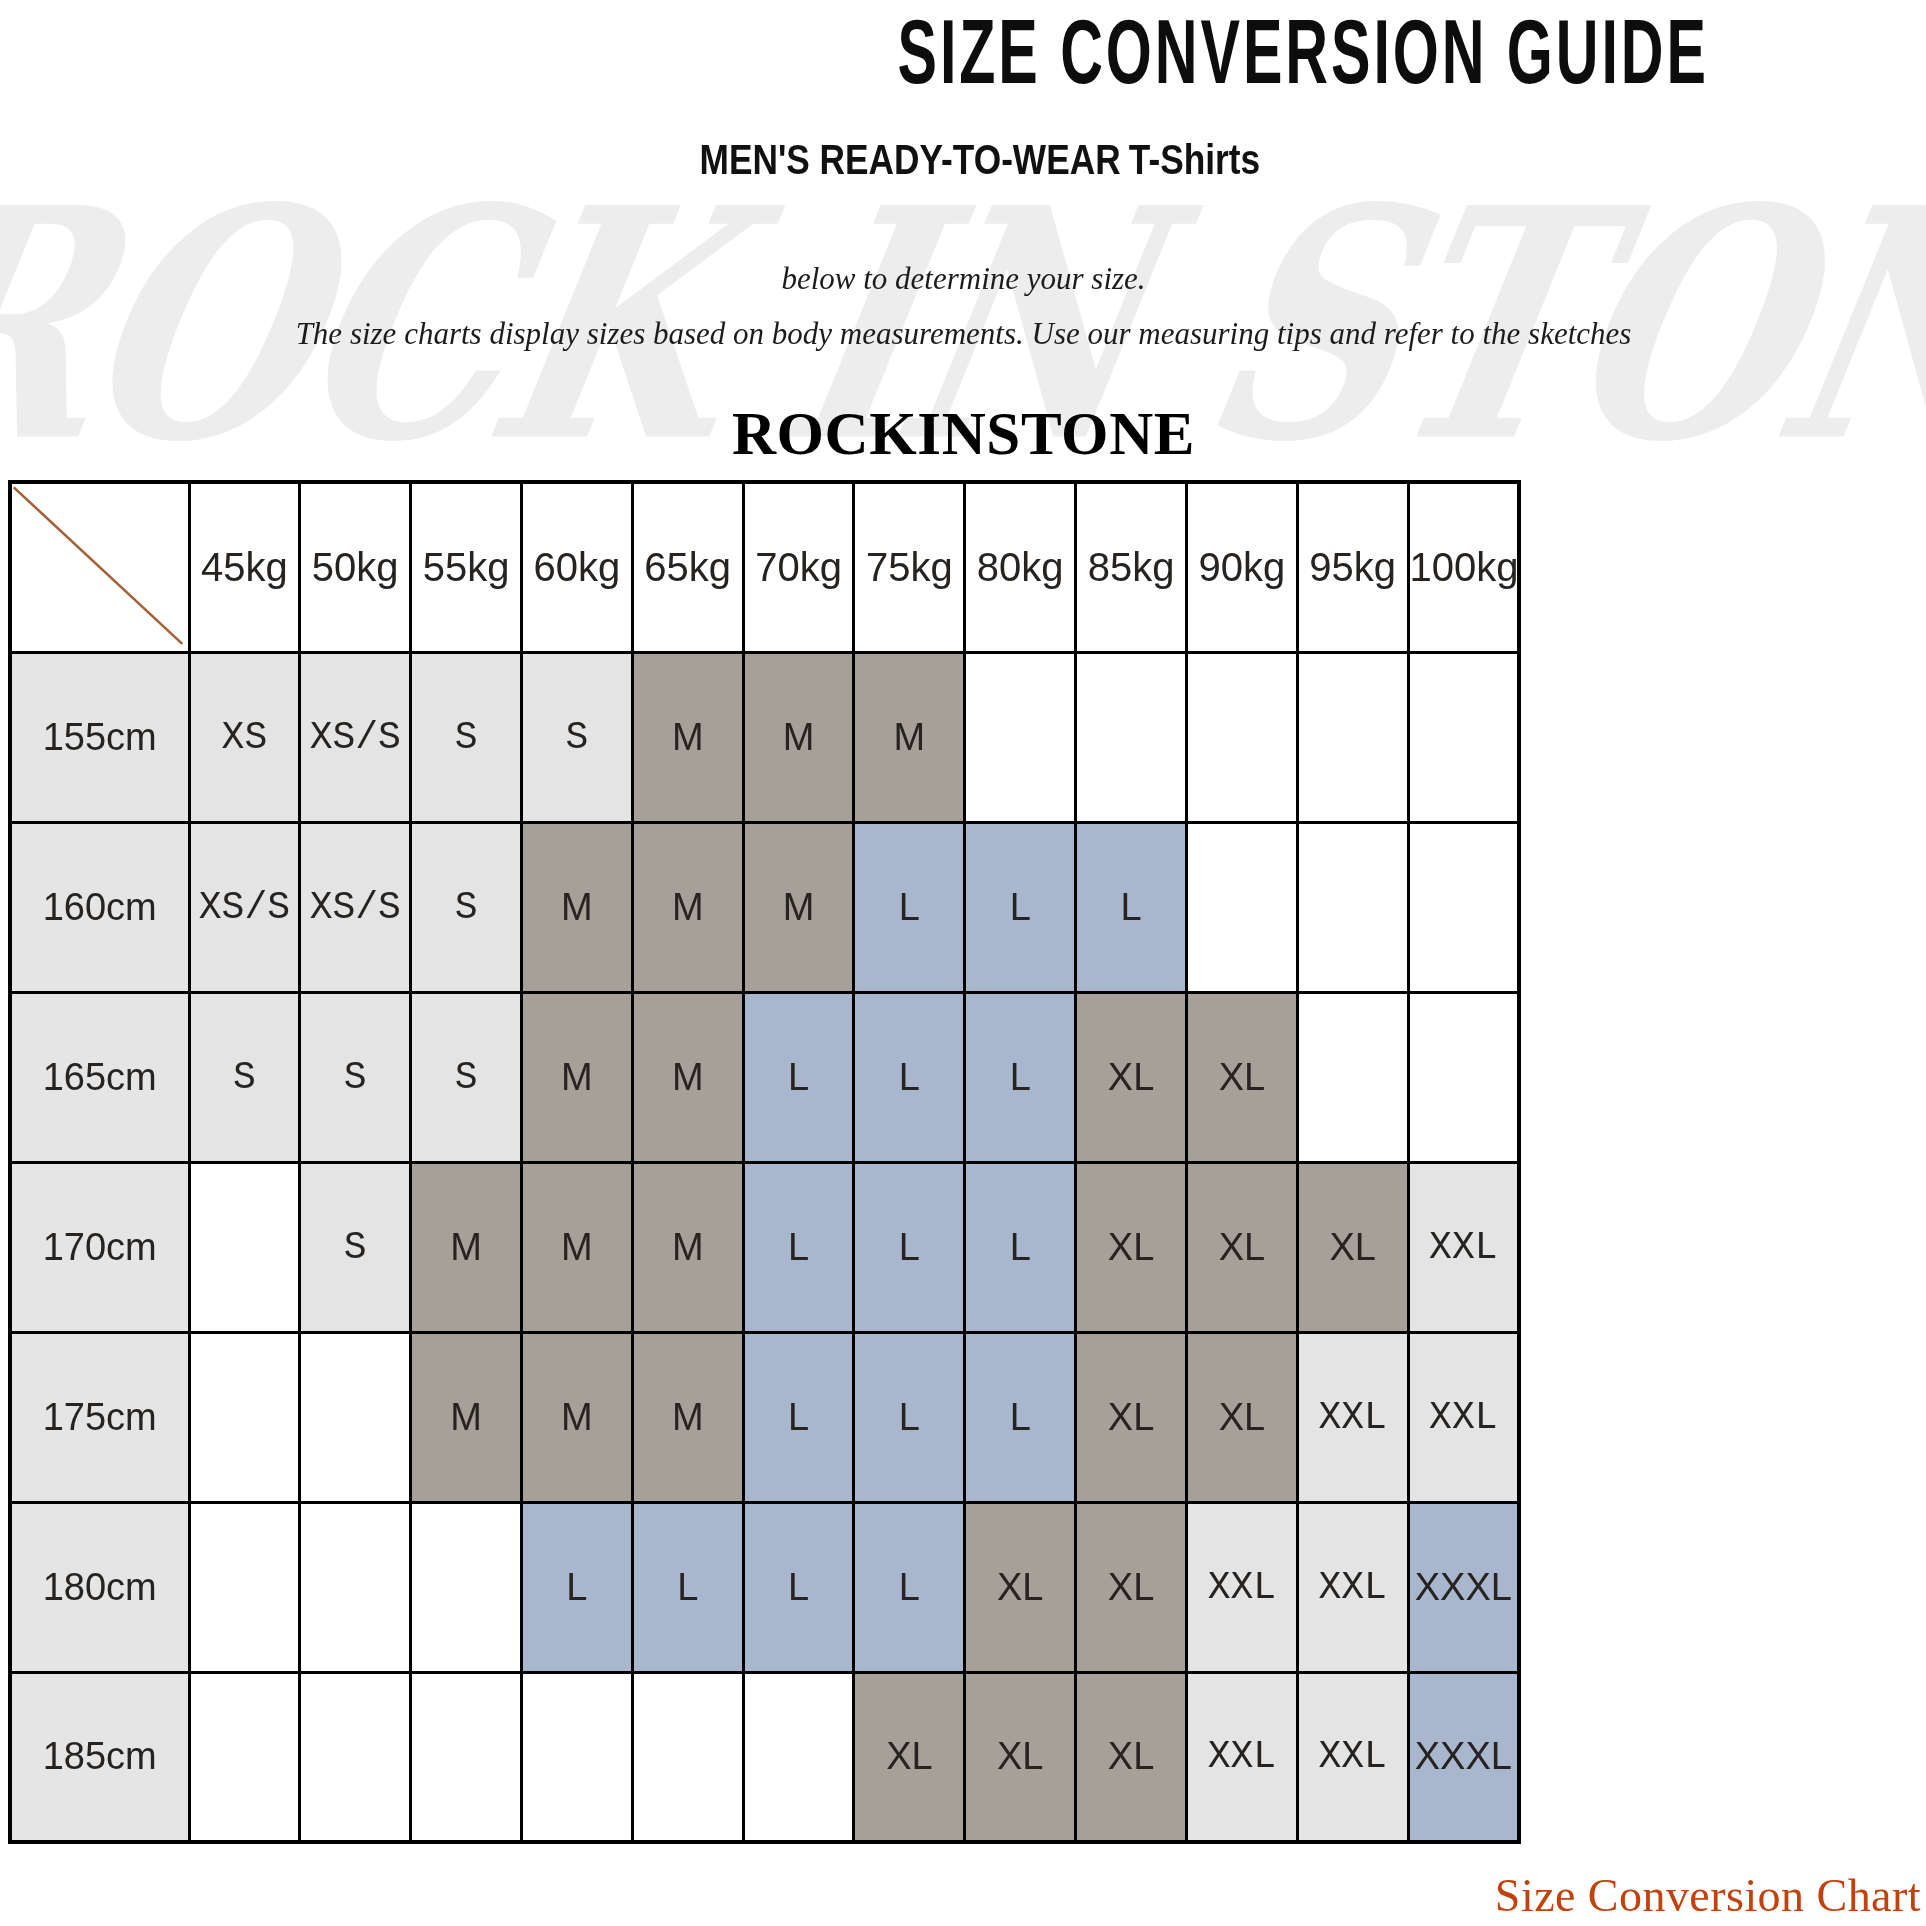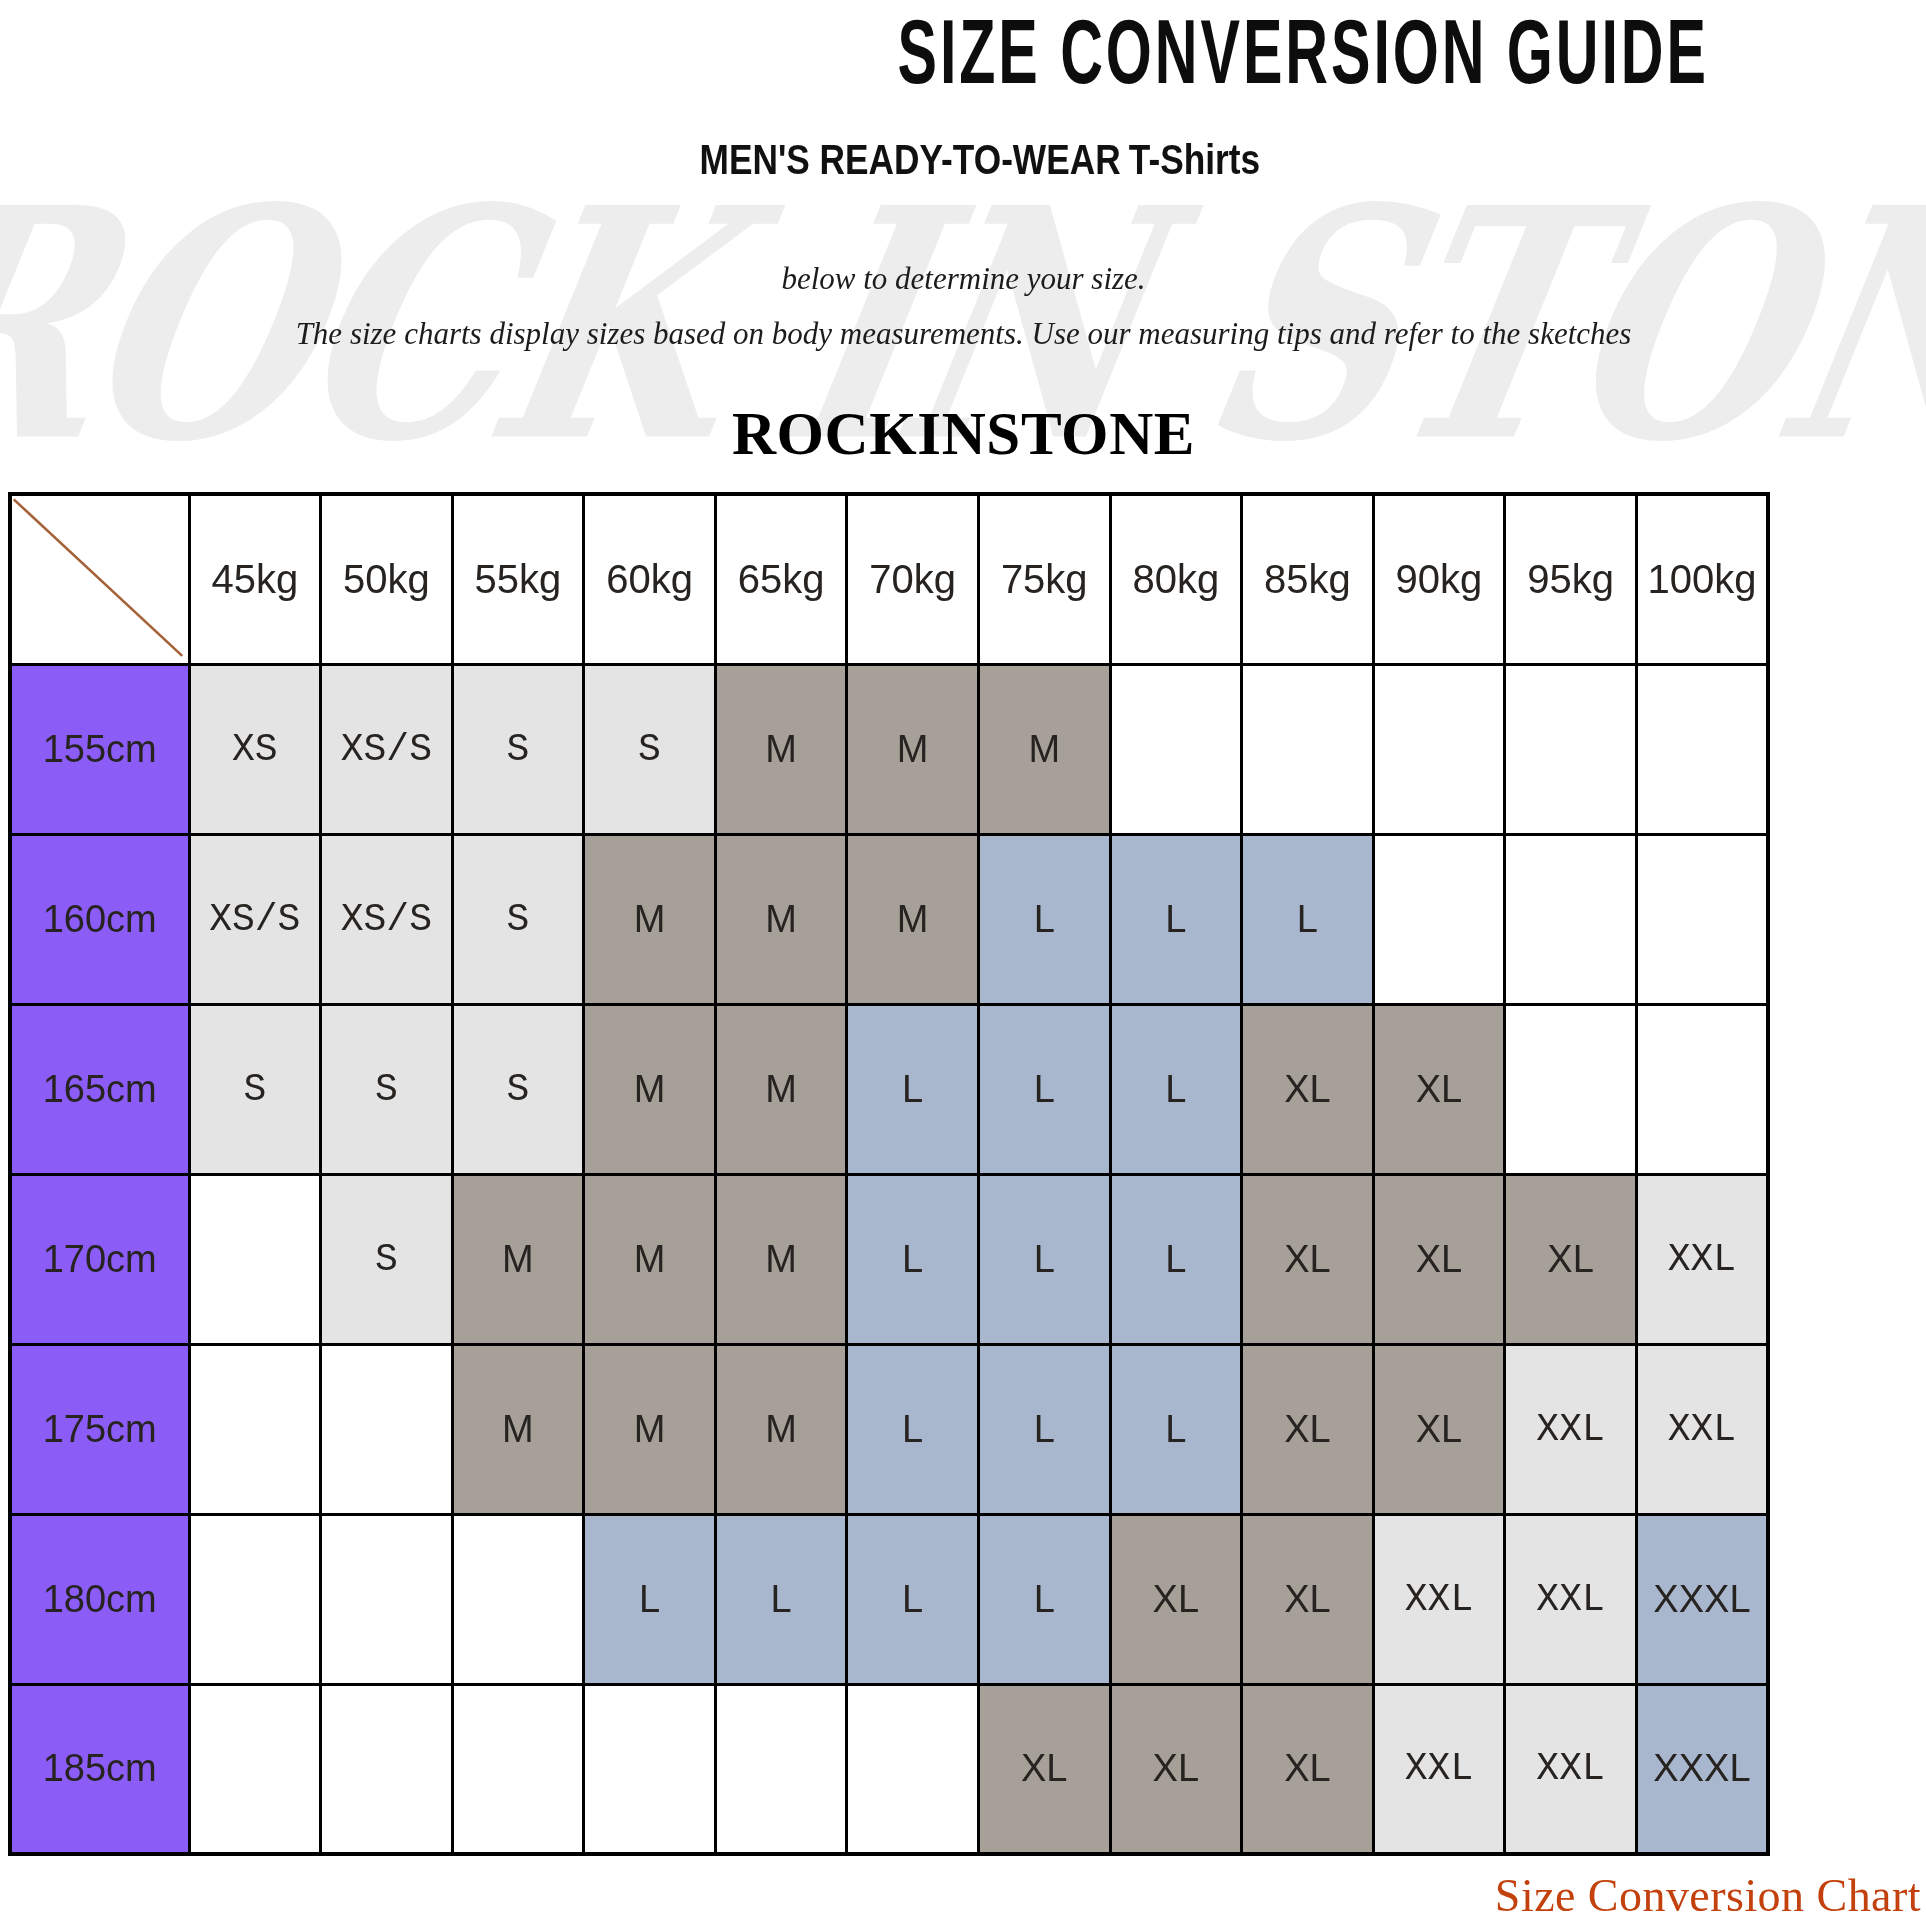--- a/index.html
+++ b/index.html
@@ -34,33 +34,33 @@
     font-family:"Liberation Serif",serif;font-style:italic;
     font-size:31px;line-height:55px;color:#1c1c1c;
   }
   .brand{
     position:absolute;top:400px;left:0;width:100%;text-align:center;z-index:1;
     font-family:"Liberation Serif",serif;font-weight:bold;
     font-size:61px;line-height:1.1;letter-spacing:0.01em;color:#000;
   }
   
   table.size-table{
-    position:absolute;left:8px;top:492px;width:1762px;z-index:1;
+    position:absolute;left:8px;top:480px;width:1513px;z-index:1;
     border-collapse:collapse;table-layout:fixed;background:#fff;
     border:4px solid #000;
   }
   .size-table col.label-col{width:179px;}
   .size-table th,.size-table td{
     border:3px solid #000;padding:0;text-align:center;vertical-align:middle;
     color:#262320;font-weight:normal;overflow:hidden;
   }
   .size-table thead tr{height:170px;}
   .size-table tbody tr{height:170px;}
   .size-table thead th{font-size:40px;}
-  .size-table tbody th{font-size:38px;background:#8b5cf6;margin-top:39px;}
+  .size-table tbody th{font-size:38px;background:#e5e5e5;margin-top:39px;}
   .size-table td{font-size:38px;}
   .corner{position:relative;background:#fff;}
   .corner svg{position:absolute;top:0;left:0;width:100%;height:100%;display:block;}
   .corner line{stroke:var(--diagonal,#a56137);stroke-width:2.6;}
   
   .c-w {background:var(--white,#ffffff);}
   .c-lt{background:var(--light_gray,#e4e4e4);font-family:Liberation Mono, monospace;}
   .c-tp{background:var(--taupe,#a6a099);}
   .c-bl{background:var(--blue,#a9b7ce);}
   

